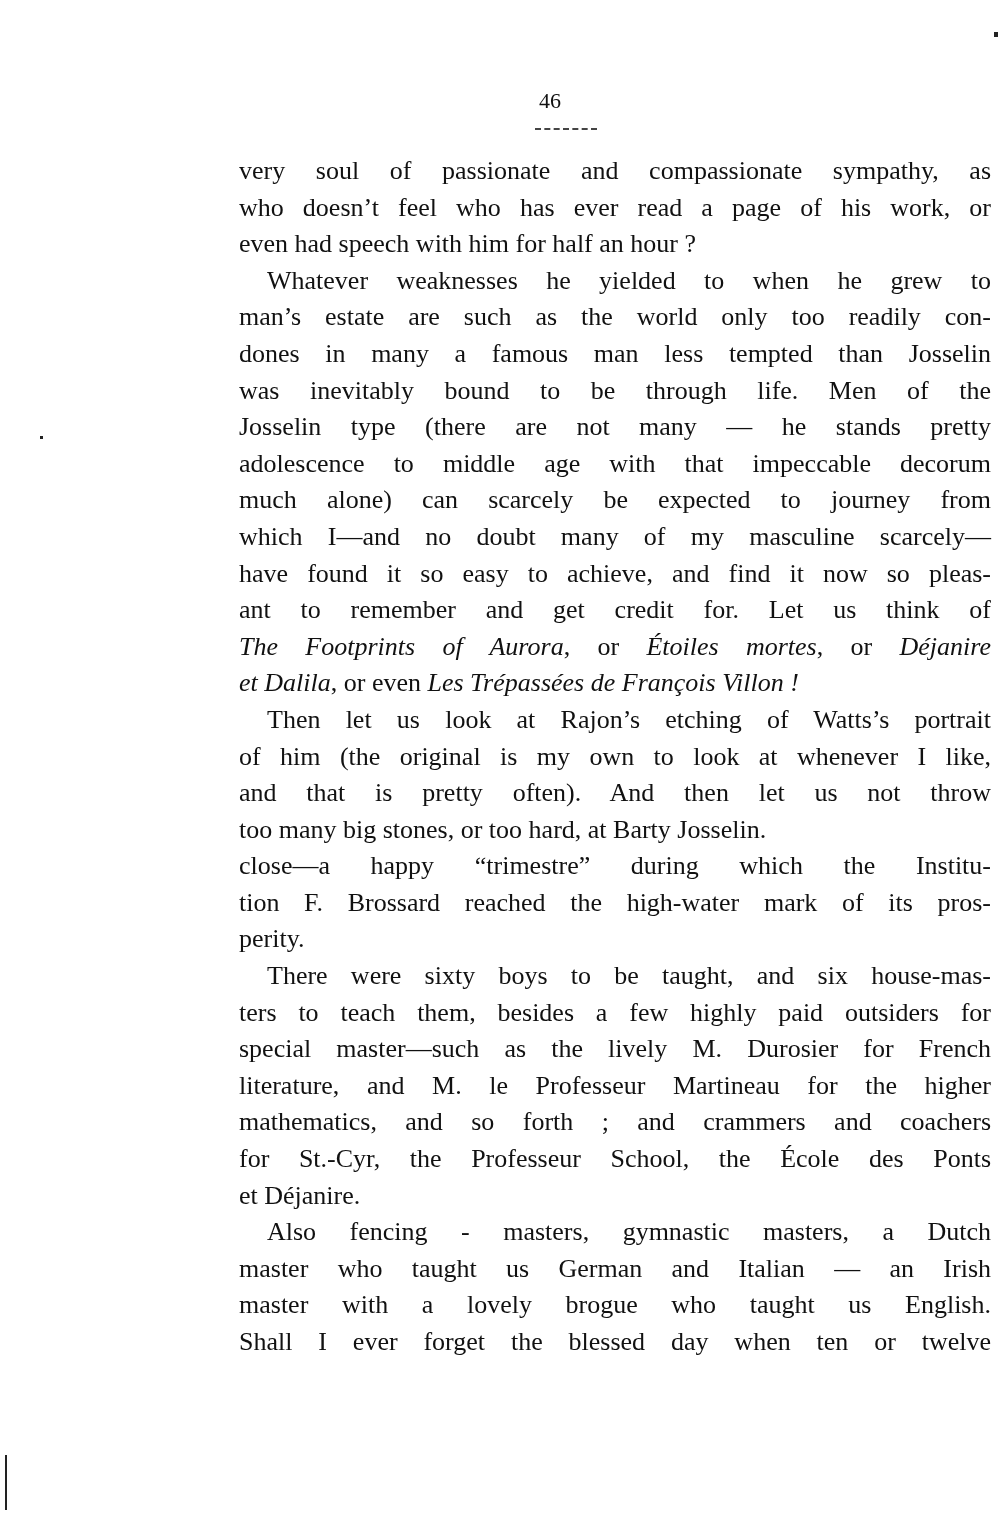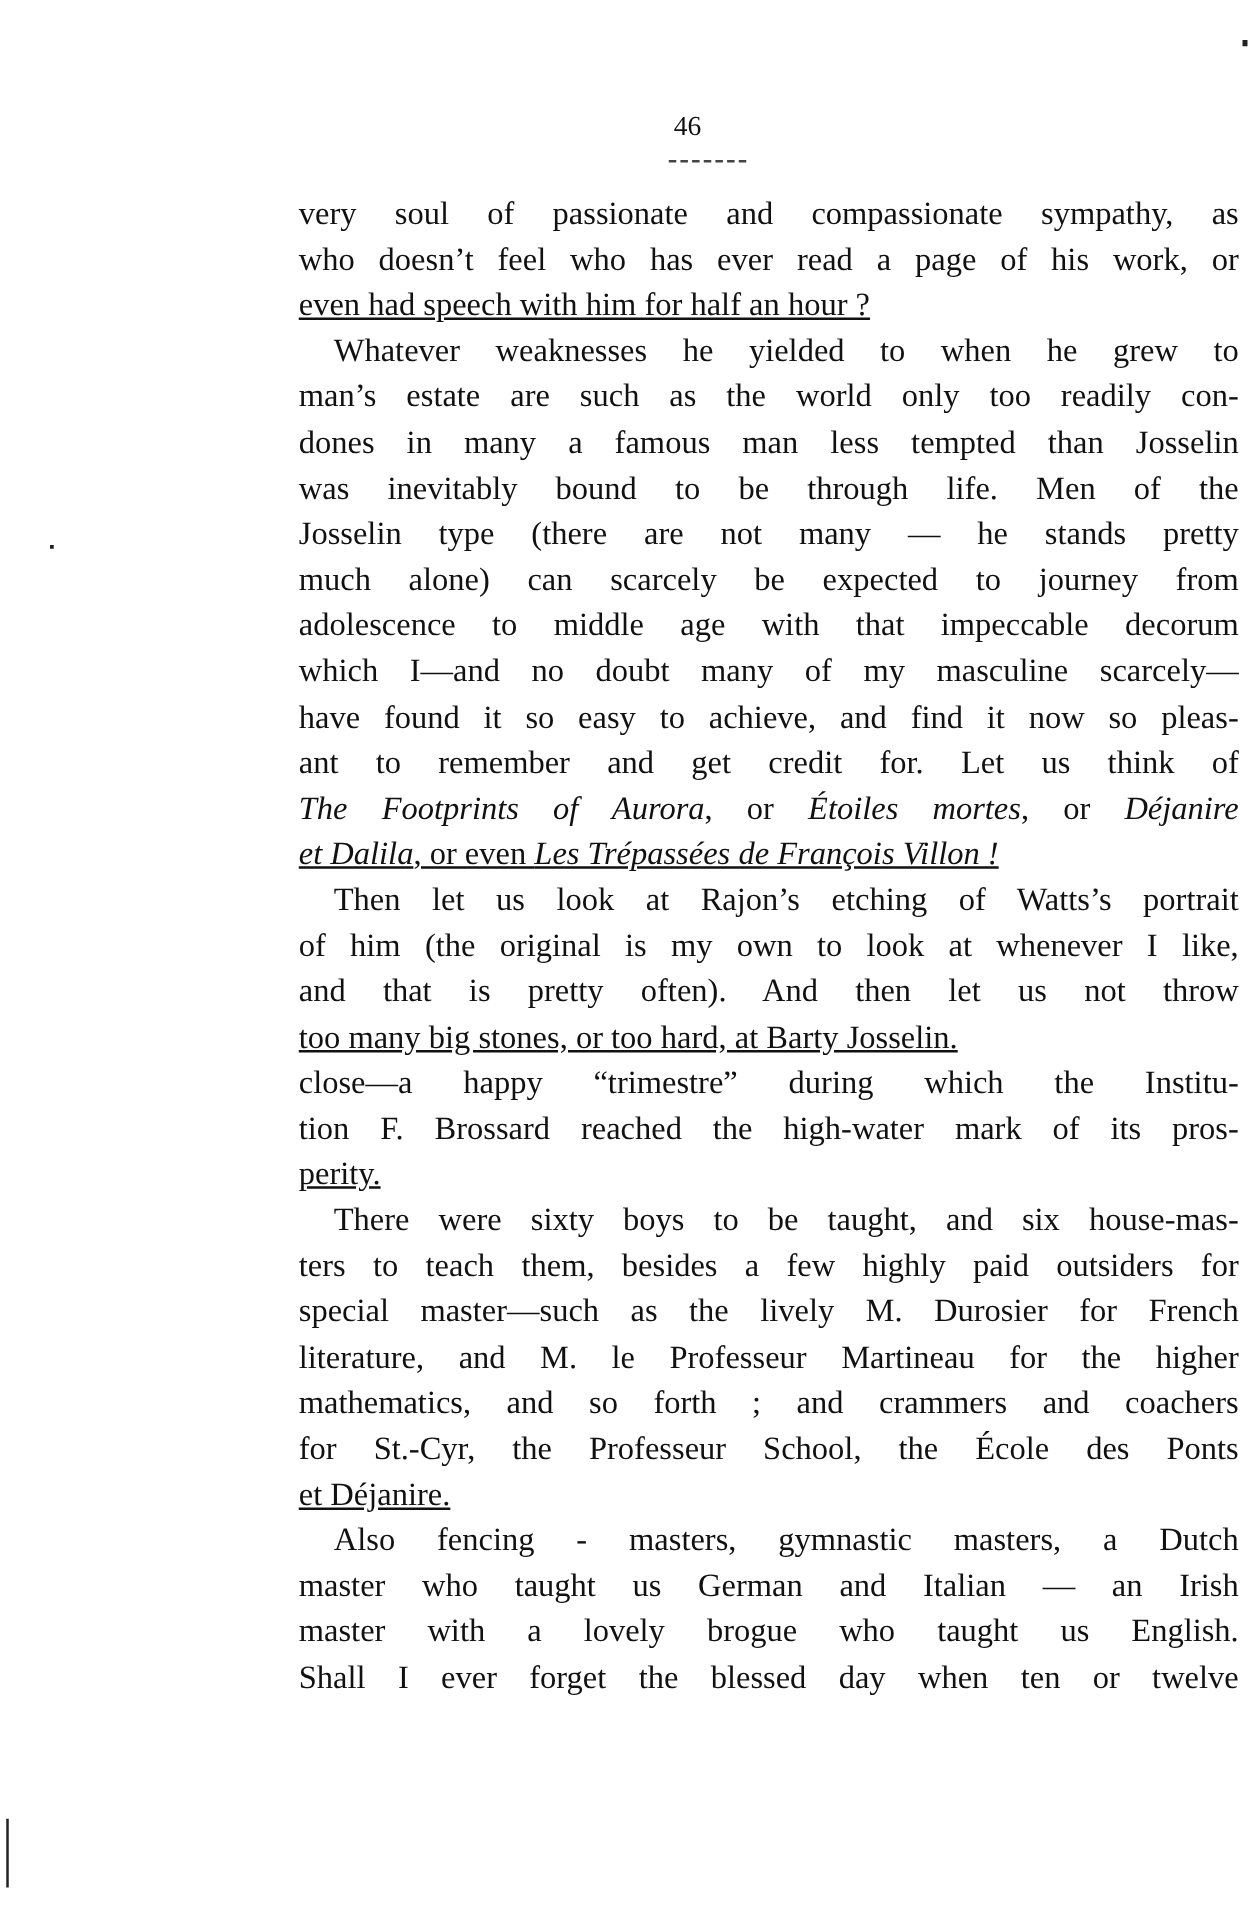--- a/index.html
+++ b/index.html
@@ -1,40 +1,40 @@
 <!DOCTYPE html>
 <html><head>
 <meta charset="utf-8">
 <style>
   html, body { margin:0; padding:0; background:#fff; }
   body { width:1000px; height:1535px; position:relative; overflow:hidden; font-family:"Liberation Serif","DejaVu Serif",serif; color:#111; }
   .pagenum { position:absolute; top:88px; left:0; width:1100px; text-align:center; font-size:22px; }
   .rule { position:absolute; top:128px; left:535px; width:62px; height:2px; border-top:2px dashed #444; }
   .text { position:absolute; top:153px; left:191px; width:752px;margin-left:48px; }
   .line { height:36.6px; line-height:36.6px; font-size:26px; white-space:nowrap; text-align:justify; text-align-last:justify; }
-  .line.last { text-align-last:left;text-decoration:underline; }
+  .line.last { text-align-last:left; }
   .line.indent { padding-left:28px; }
   .mark { position:absolute; background:#222; }
 </style>
 </head>
 <body>
 
 <div class="pagenum">46</div>
 <div class="rule"></div>
 <div class="text" id="body-text">
     <div class="line">very soul of passionate and compassionate sympathy, as</div>
     <div class="line">who doesn’t feel who has ever read a page of his work, or</div>
     <div class="line last">even had speech with him for half an hour ?</div>
     <div class="line indent">Whatever weaknesses he yielded to when he grew to</div>
     <div class="line">man’s estate are such as the world only too readily con-</div>
     <div class="line">dones in many a famous man less tempted than Josselin</div>
     <div class="line">was inevitably bound to be through life. Men of the</div>
     <div class="line">Josselin type (there are not many — he stands pretty</div>
+    <div class="line">adolescence to middle age with that impeccable decorum</div>
     <div class="line">much alone) can scarcely be expected to journey from</div>
-    <div class="line">adolescence to middle age with that impeccable decorum</div>
     <div class="line">which I—and no doubt many of my masculine scarcely—</div>
     <div class="line">have found it so easy to achieve, and find it now so pleas-</div>
     <div class="line">ant to remember and get credit for. Let us think of</div>
     <div class="line"><i>The Footprints of Aurora</i>, or <i>Étoiles mortes</i>, or <i>Déjanire</i></div>
     <div class="line last"><i>et Dalila</i>, or even <i>Les Trépassées de François Villon !</i></div>
     <div class="line indent">Then let us look at Rajon’s etching of Watts’s portrait</div>
     <div class="line">of him (the original is my own to look at whenever I like,</div>
     <div class="line">and that is pretty often). And then let us not throw</div>
     <div class="line last">too many big stones, or too hard, at Barty Josselin.</div>
     <div class="line">close—a happy “trimestre” during which the Institu-</div>

